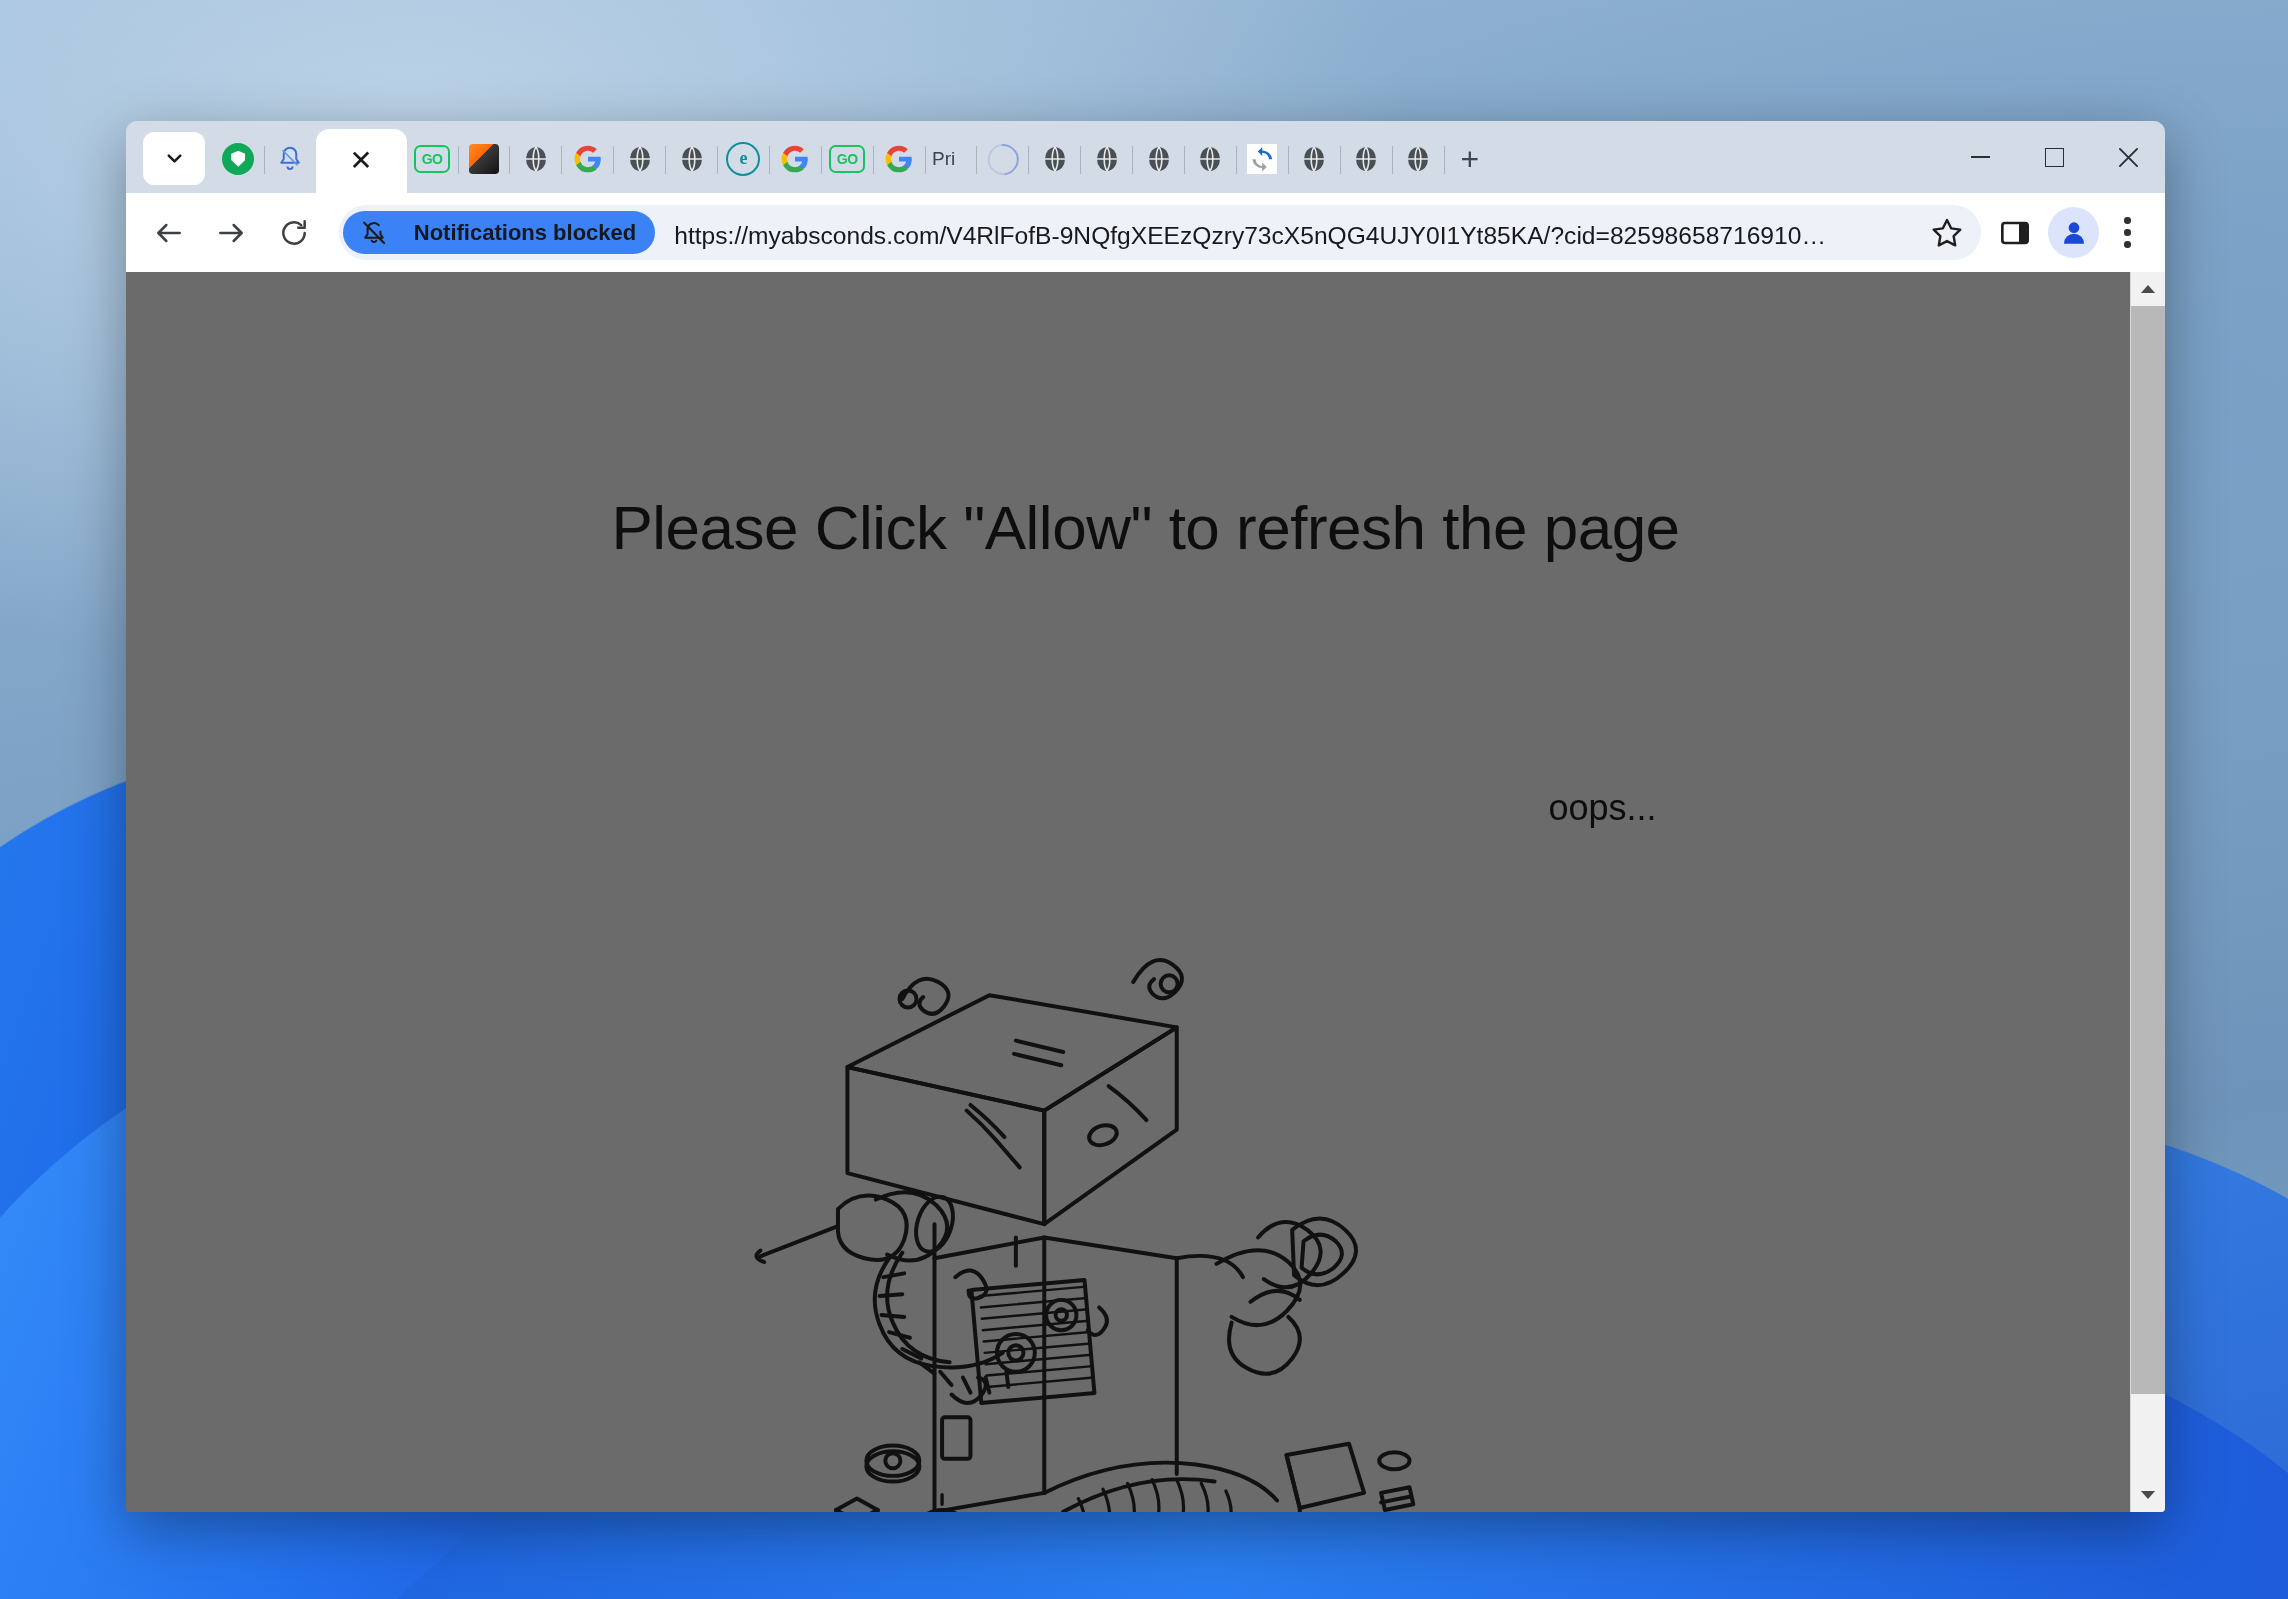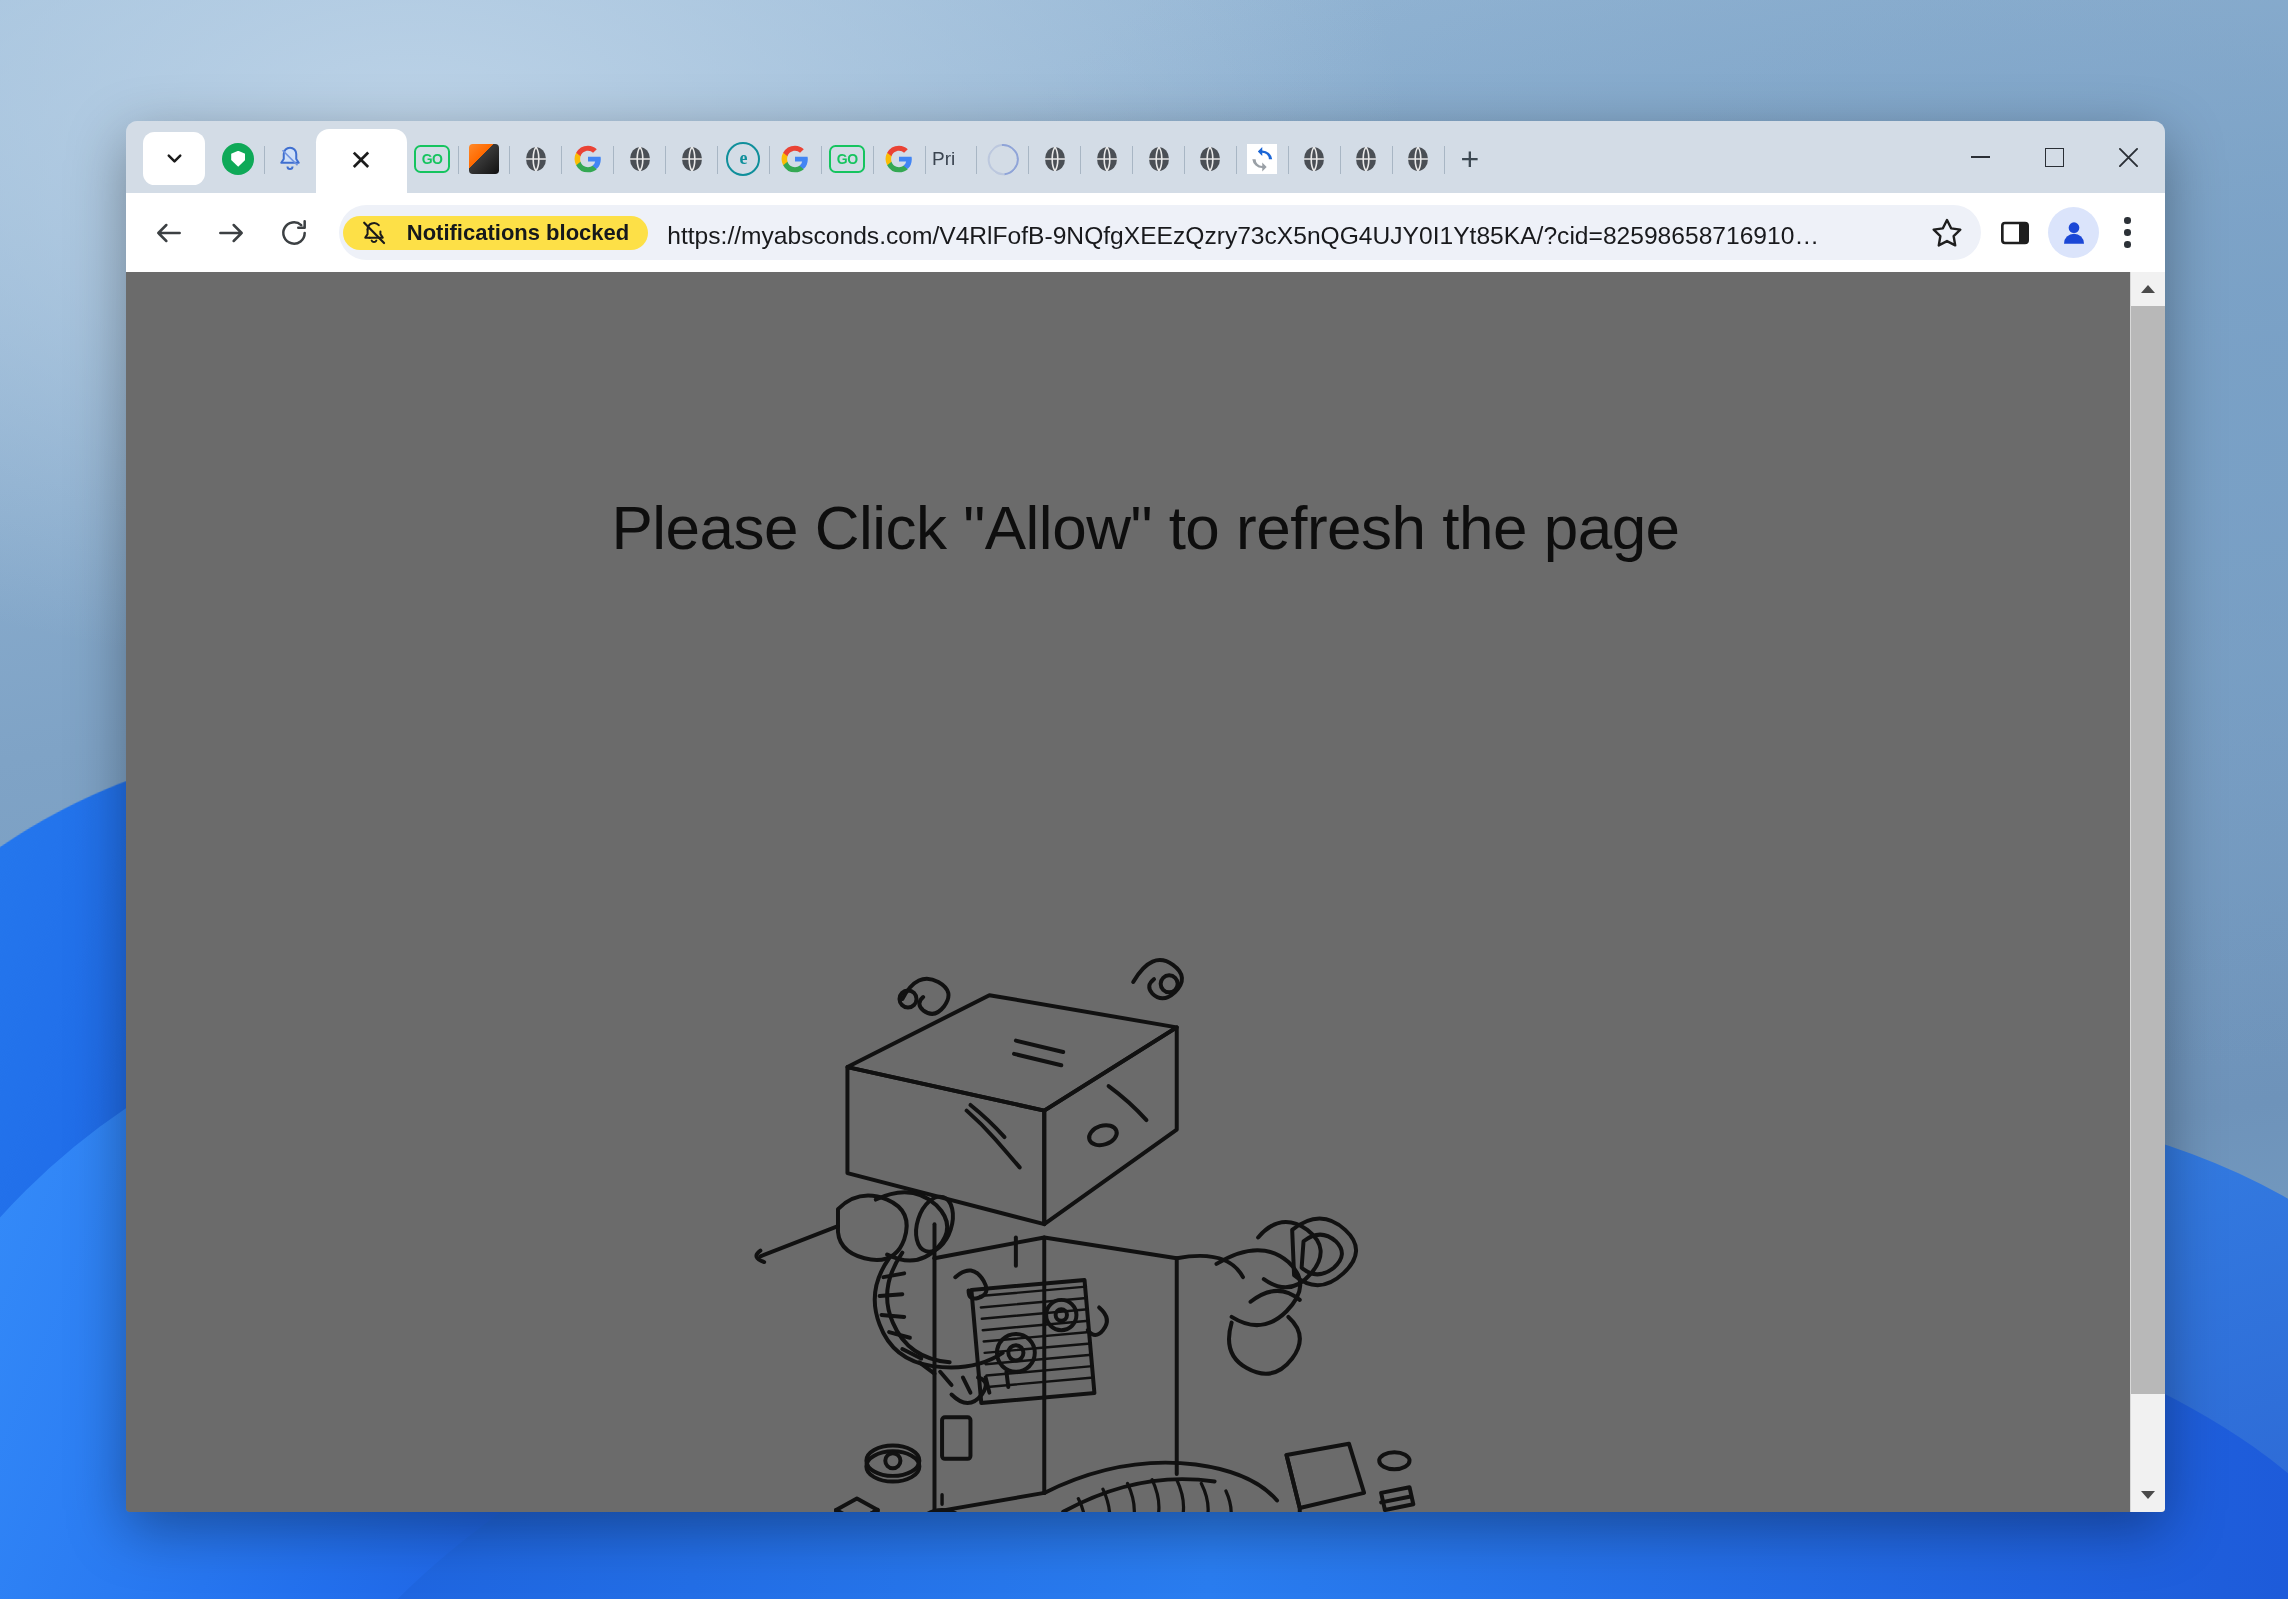--- a/index.html
+++ b/index.html
@@ -215,25 +215,25 @@
     flex: 1;
     height: 55px;
     background: #eef1f8;
     border-radius: 28px;
     display: flex; align-items: center;
     margin-left: 11.4px;
     padding-right: 9.5px;
     min-width: 0;
   }
   #notif-chip {
-    height: 34px;
-    background: #fde047;
+    height: 43px;
+    background: #3b82f6;
     border-radius: 24.6px;
     display: flex; align-items: center;
-    gap: 19px;
+    gap: 26px;
     padding: 0 19px 0 17px;
     margin: 2.8px 0 2.8px 3.8px;
     flex: none;
   }
   #notif-chip .label {
     font-size: 22px; font-weight: 700; color: #15181c;
     white-space: nowrap;
   }
   #urltext {
     font-size: 24.6px; color: #18191c;
@@ -629,20 +629,21 @@
       <i></i>
       <i></i>
     </div>
   </div>
 
   <div id="viewport">
 
     <div id="page-heading">Please Click "Allow" to refresh the page</div>
 
     <div id="err-block">
+      <div id="err-oops">oops...</div>
     </div>
 
     <svg id="robot" viewBox="0 0 800 620">
       <g fill="none" stroke="#111" stroke-width="4.2" stroke-linecap="round" stroke-linejoin="round">
 
         <path d="M180 78 q16 -30 38 -18 q18 10 6 26 q-10 13 -22 4 q-8 -7 0 -14"></path>
         <circle cx="186" cy="78" r="9"></circle>
 
         <path d="M424 60 q20 -34 42 -18 q18 13 2 29 q-13 12 -24 1 q-7 -8 2 -15"></path>
         <circle cx="462" cy="62" r="9"></circle>

